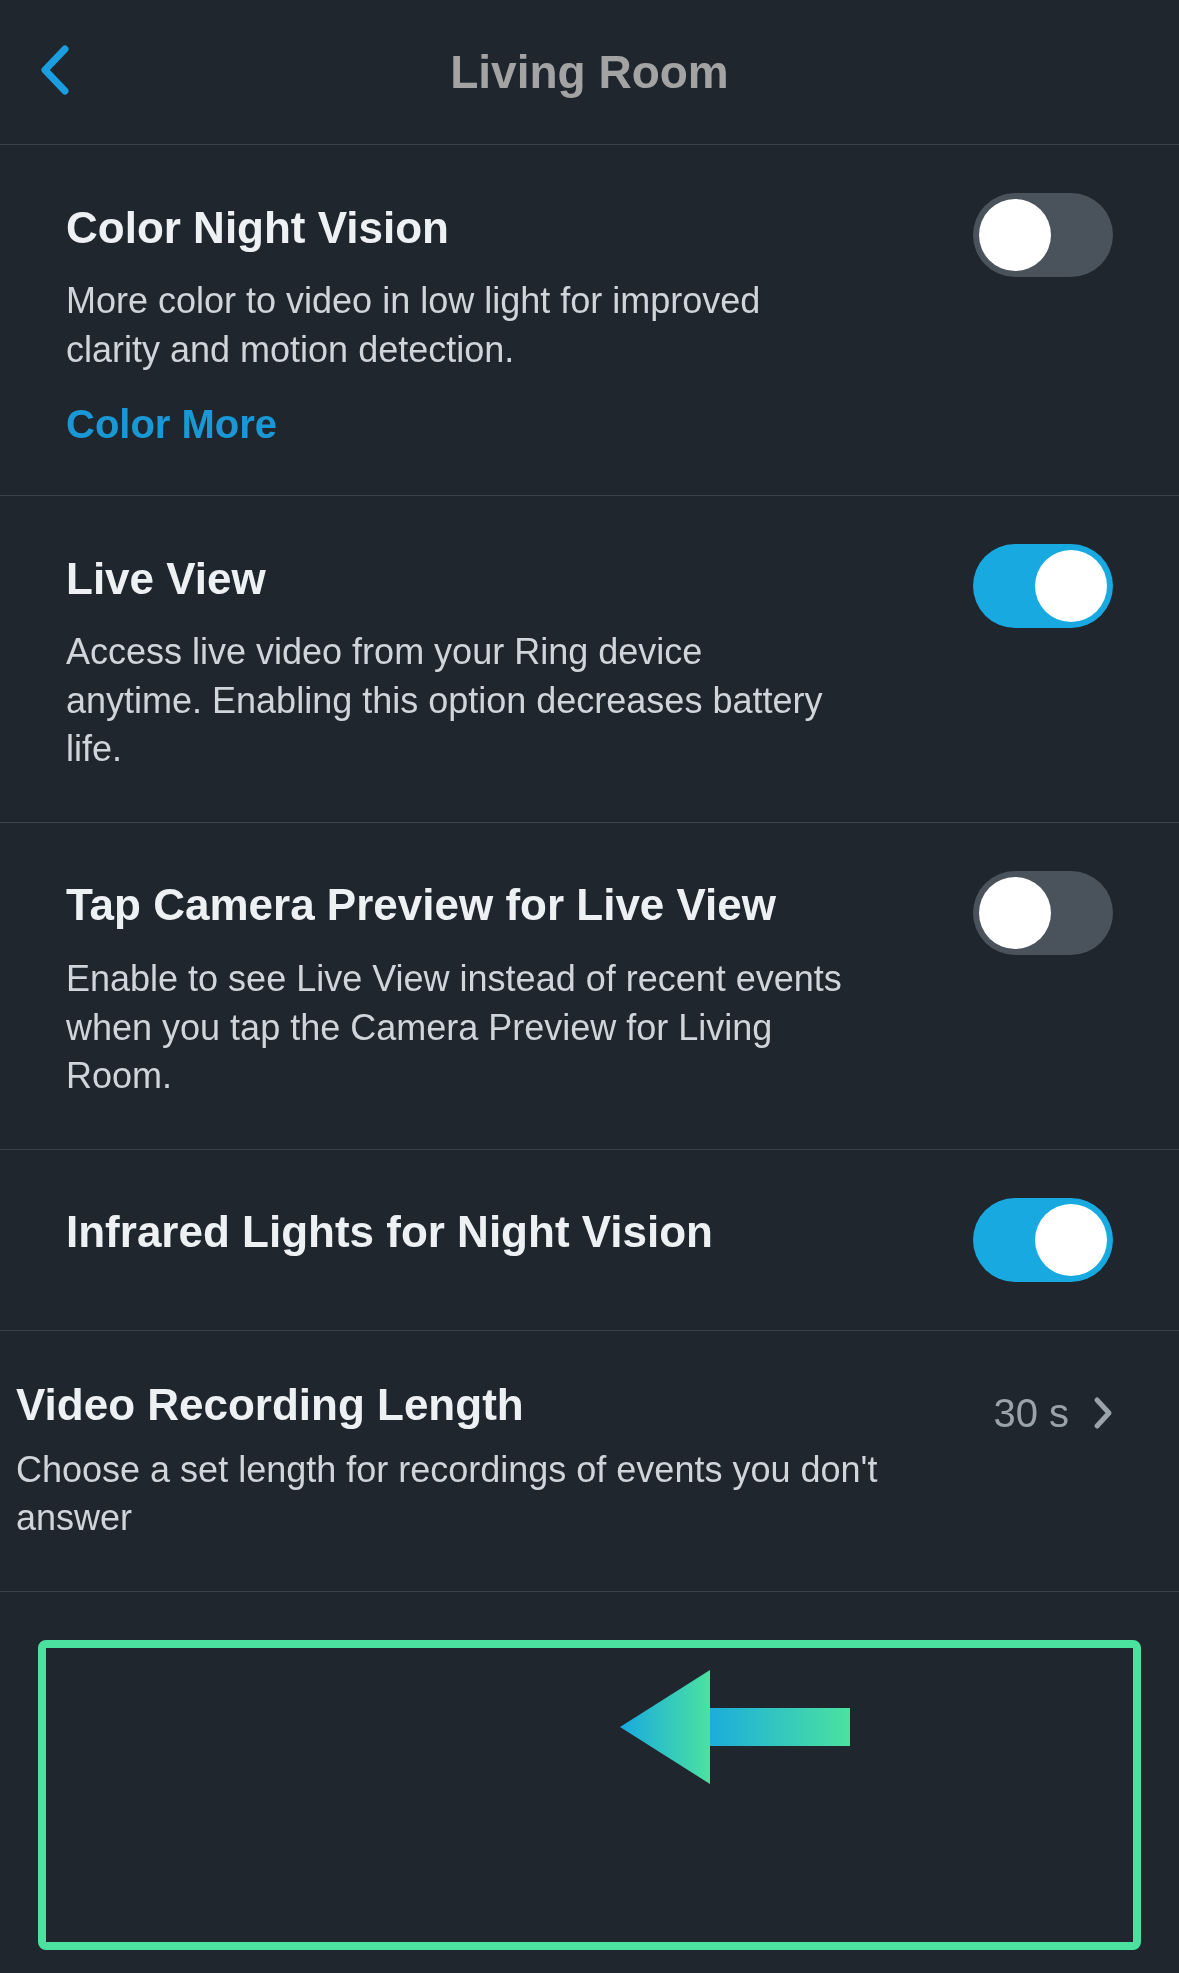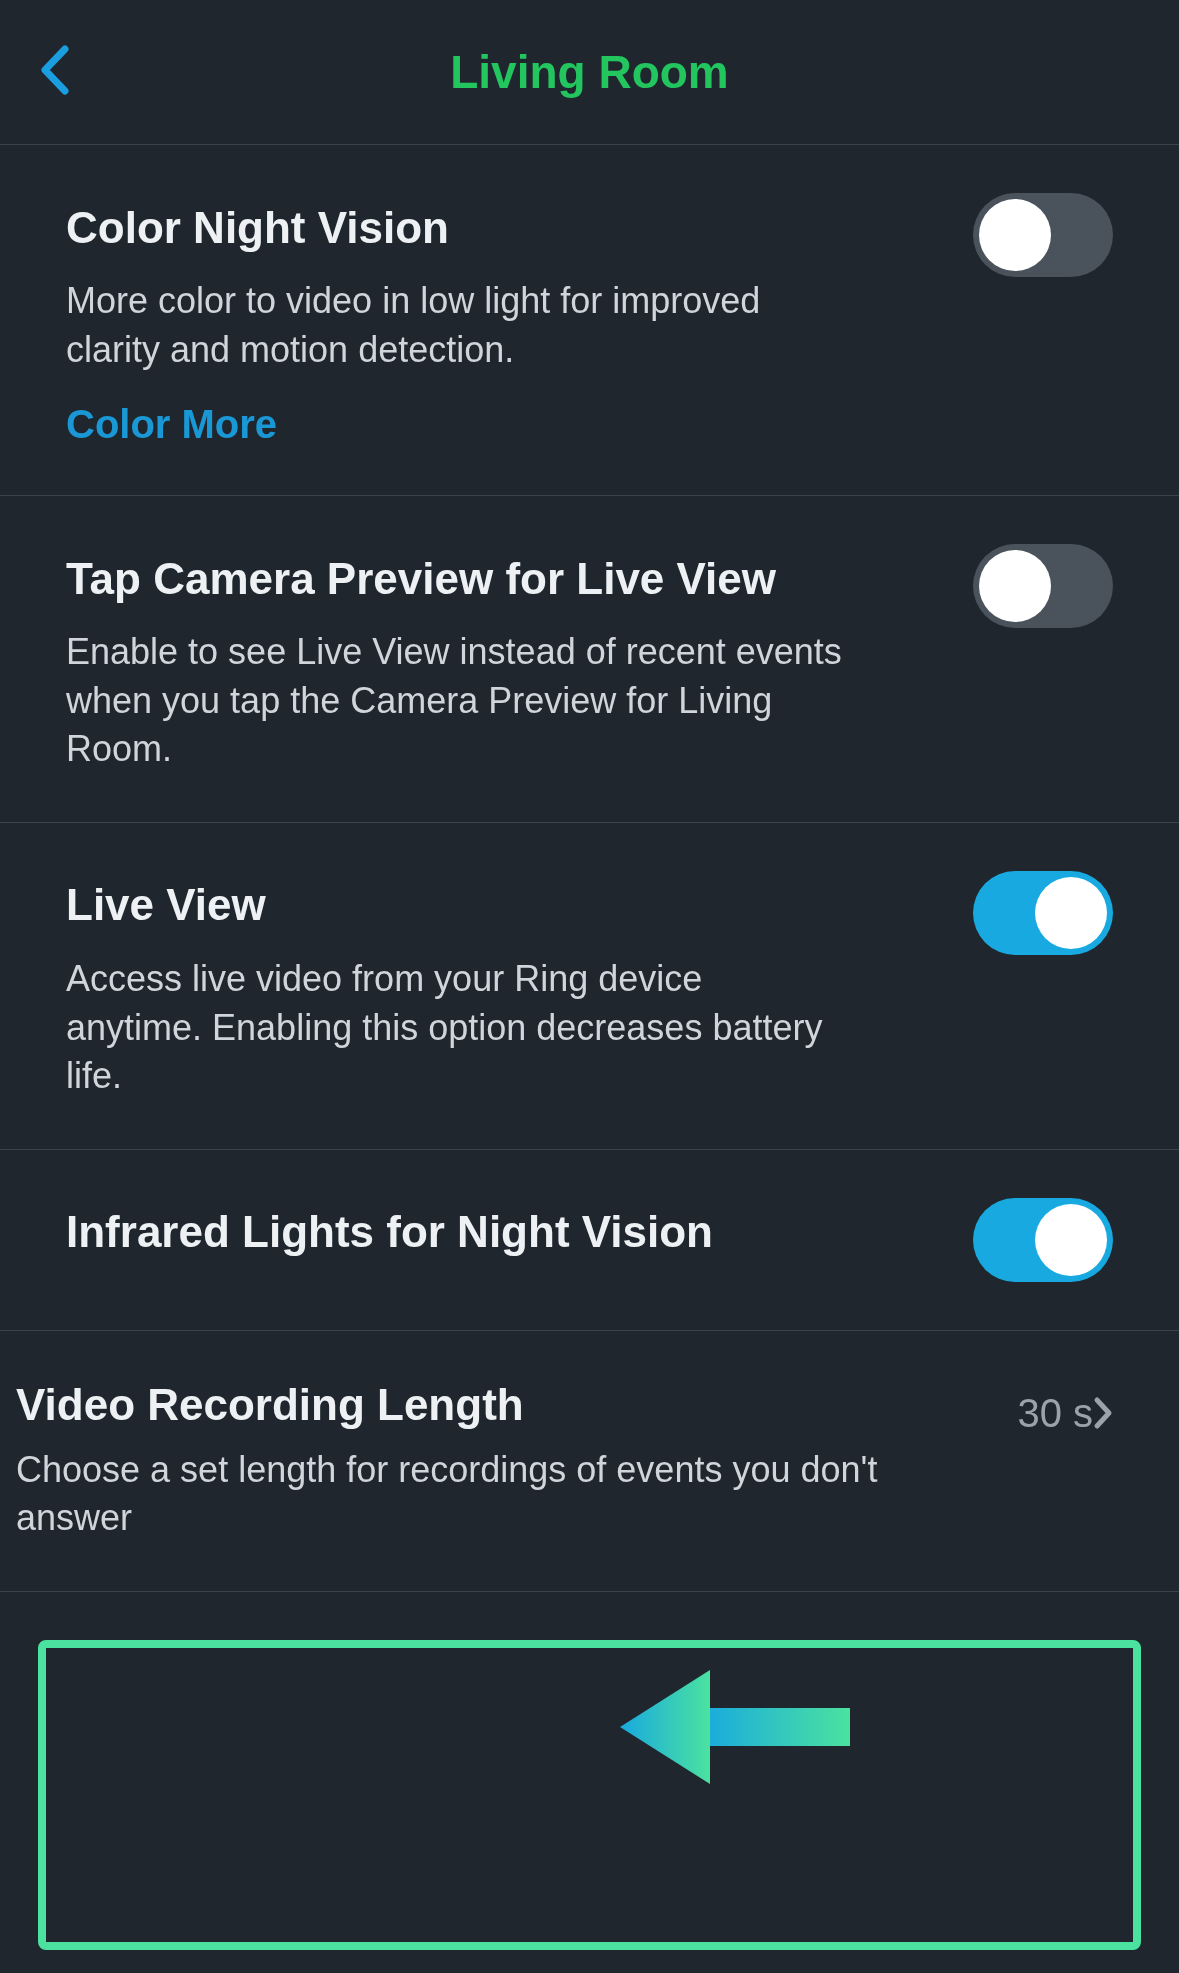--- a/index.html
+++ b/index.html
@@ -33,21 +33,21 @@
     height: 60px;
     display: flex;
     align-items: center;
     justify-content: center;
     cursor: pointer;
   }
   .back-btn svg { width: 30px; height: 50px; }
   .header-title {
     font-size: 46px;
     font-weight: 700;
-    color: #22c55e;
+    color: #a3a3a3;
   }
   .settings-list { flex: 1; }
   .row {
     padding: 46px 66px 48px 66px;
     border-bottom: 1px solid #3a424b;
     position: relative;
   }
   .row-top {
     display: flex;
     align-items: center;
@@ -97,20 +97,21 @@
   }
   .toggle.off { background: #4a525b; }
   .toggle.off .knob { left: 6px; }
   .toggle.on  { background: #17a9e0; }
   .toggle.on  .knob { right: 6px; }
 
   
   .nav-value-wrap {
     display: flex;
     align-items: center;
+    gap: 24px;
     flex-shrink: 0;
     margin-top: 4px;
   }
   .nav-value {
     font-size: 40px;
     color: #9aa3ab;
     font-weight: 500;
   }
   .chev { width: 20px; height: 34px; }
 
@@ -147,36 +148,36 @@
         <div class="toggle off">
           <div class="knob"></div>
         </div>
       </div>
       <div class="row-desc">More color to video in low light for improved clarity and motion detection.</div>
       <a class="learn-more">Color More</a>
     </div>
 
     <div class="row">
       <div class="row-top">
+        <div class="row-title">Live View</div>
+        <div class="toggle on">
+          <div class="knob"></div>
+        </div>
+      </div>
+      <div class="row-desc">Access live video from your Ring device anytime. Enabling this option decreases battery life.</div>
+    </div>
+
+    <div class="row">
+      <div class="row-top">
         <div class="row-title">Tap Camera Preview for Live View</div>
         <div class="toggle off">
           <div class="knob"></div>
         </div>
       </div>
       <div class="row-desc">Enable to see Live View instead of recent events when you tap the Camera Preview for Living Room.</div>
-    </div>
-
-    <div class="row">
-      <div class="row-top">
-        <div class="row-title">Live View</div>
-        <div class="toggle on">
-          <div class="knob"></div>
-        </div>
-      </div>
-      <div class="row-desc">Access live video from your Ring device anytime. Enabling this option decreases battery life.</div>
     </div>
 
     <div class="row">
       <div class="row-top">
         <div class="row-title">Infrared Lights for Night Vision</div>
         <div class="toggle on">
           <div class="knob"></div>
         </div>
       </div>
     </div>

